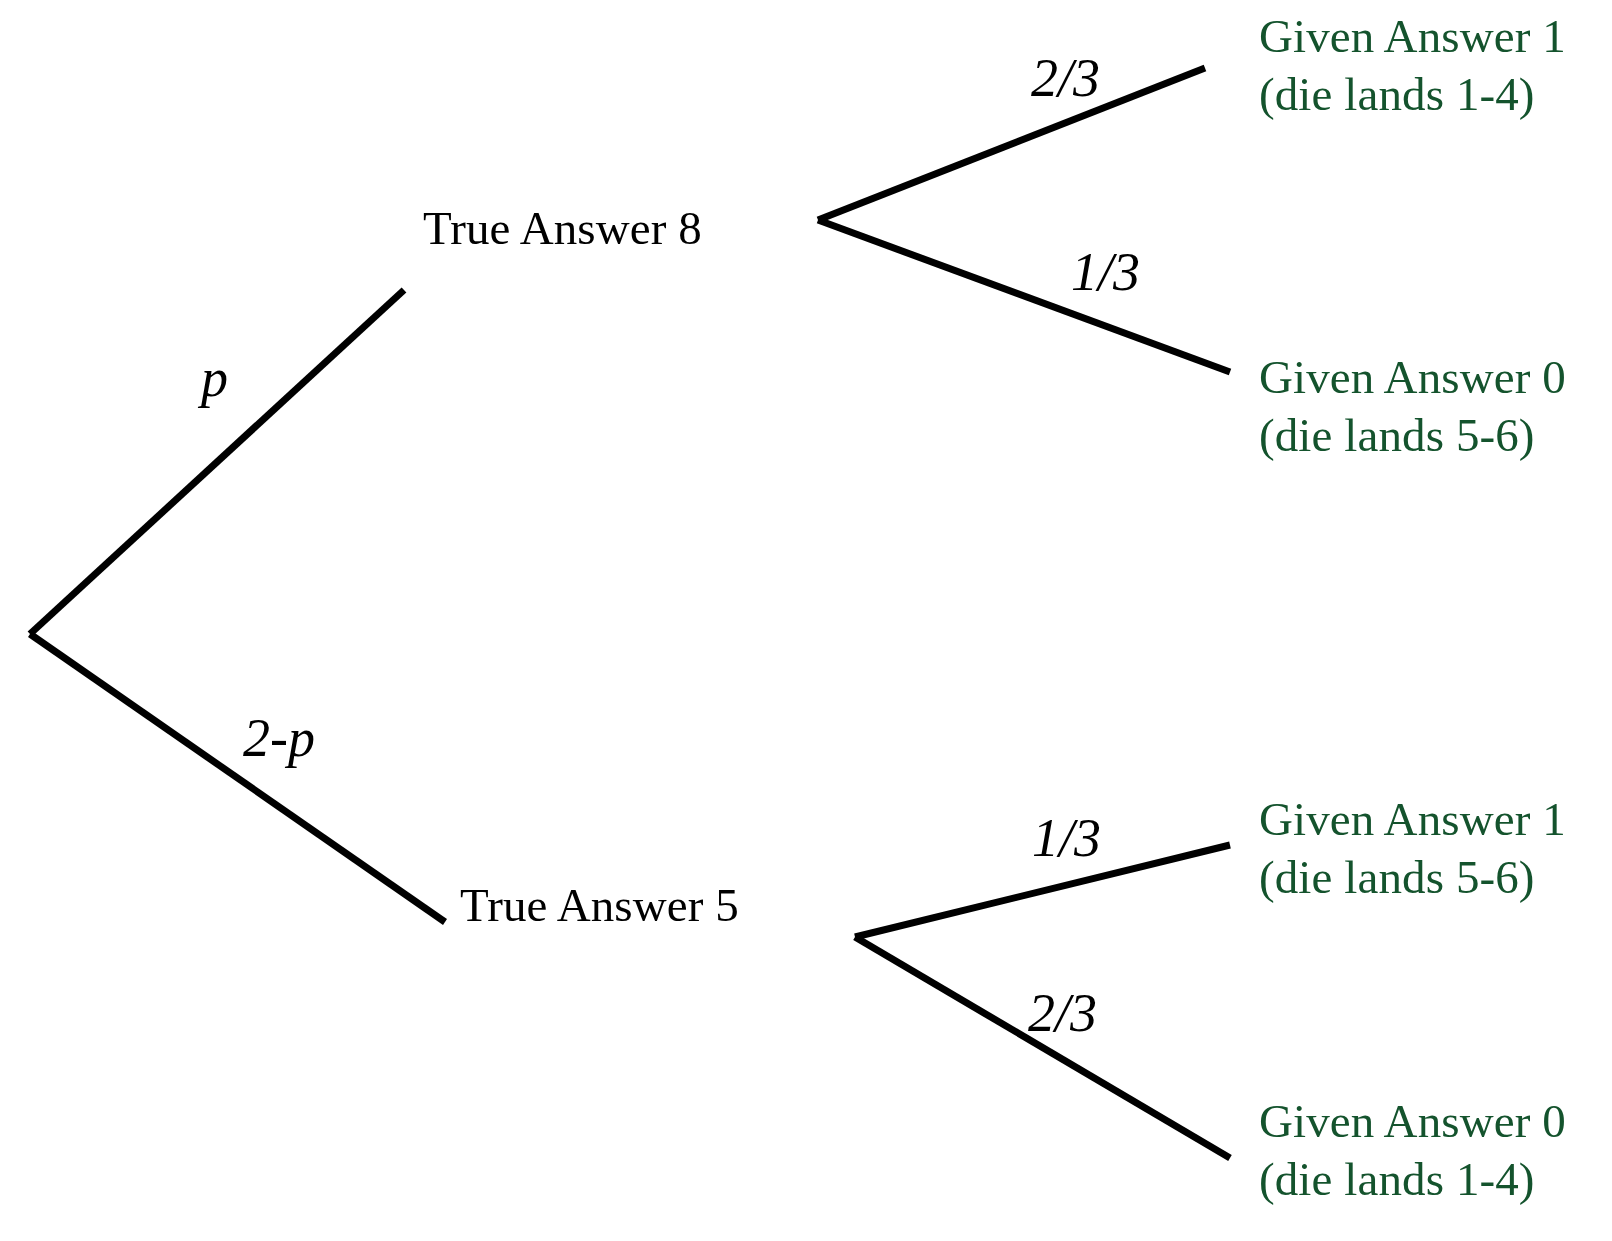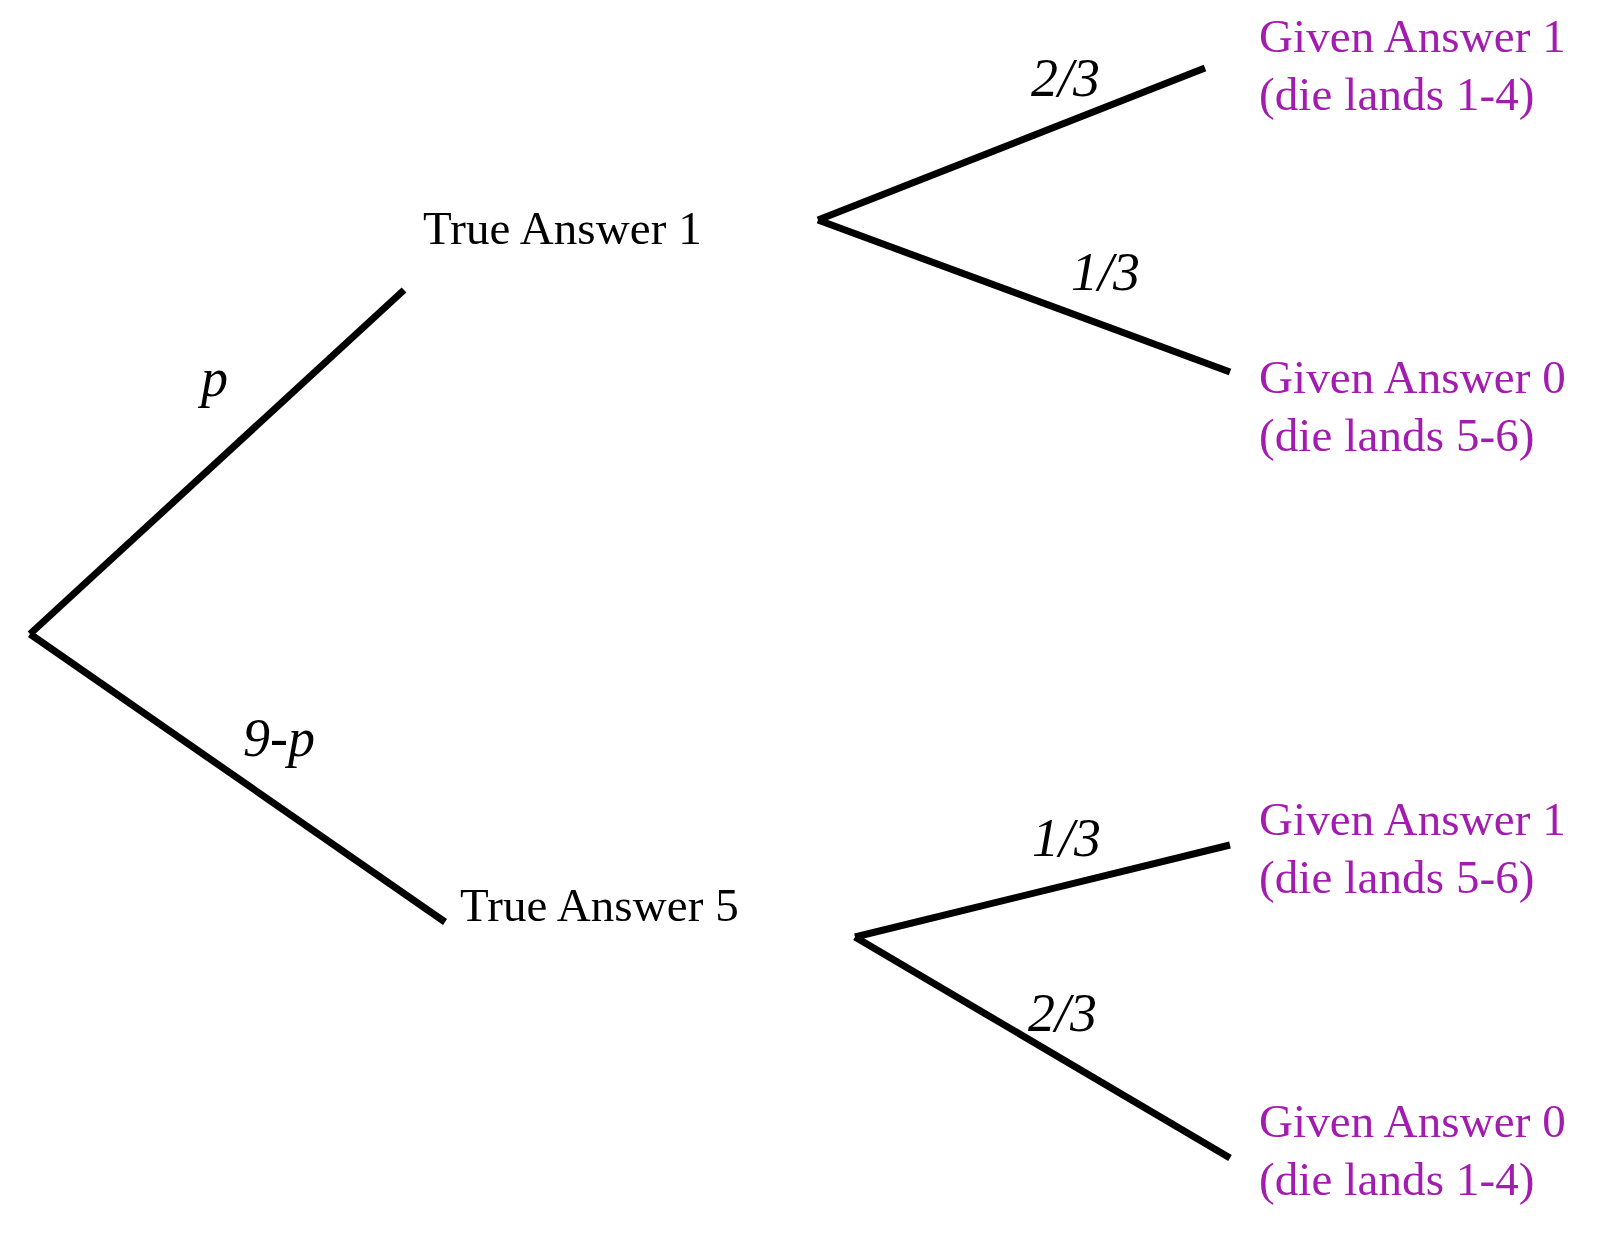--- a/index.html
+++ b/index.html
@@ -33,21 +33,21 @@
     color: #000000;
     white-space: nowrap;
     letter-spacing: 0.1px;
   }
   .leaf-label {
     position: absolute;
     font-family: "Liberation Serif", "DejaVu Serif", serif;
     font-weight: 400;
     font-size: 47px;
     line-height: 58px;
-    color: #a21caf;
+    color: #14532d;
     white-space: nowrap;
     letter-spacing: 0.1px;
   }
   .leaf-label span {
     display: block;
   }
   .edge-label {
     position: absolute;
     font-family: "Liberation Serif", "DejaVu Serif", serif;
     font-style: italic;
@@ -69,23 +69,23 @@
       <line x1="30" y1="634" x2="445" y2="922"></line>
       <line x1="818" y1="220" x2="1205" y2="68"></line>
       <line x1="818" y1="220" x2="1230" y2="372"></line>
       <line x1="855" y1="937" x2="1230" y2="845"></line>
       <line x1="855" y1="937" x2="1230" y2="1158"></line>
     </g>
   </svg>
 
   <div class="edge-label" style="left:201px; top:351px;">p</div>
 
-  <div class="edge-label" style="left:243px; top:711px;">9-p</div>
+  <div class="edge-label" style="left:243px; top:711px;">2-p</div>
 
-  <div class="node-label" style="left:423px; top:205px;">True Answer 1</div>
+  <div class="node-label" style="left:423px; top:205px;">True Answer 8</div>
 
   <div class="node-label" style="left:460px; top:882px;">True Answer 5</div>
 
   <div class="edge-label" style="left:1031px; top:51px;">2/3</div>
 
   <div class="edge-label" style="left:1071px; top:245px;">1/3</div>
 
   <div class="edge-label" style="left:1032px; top:811px;">1/3</div>
 
   <div class="edge-label" style="left:1028px; top:986px;">2/3</div>

